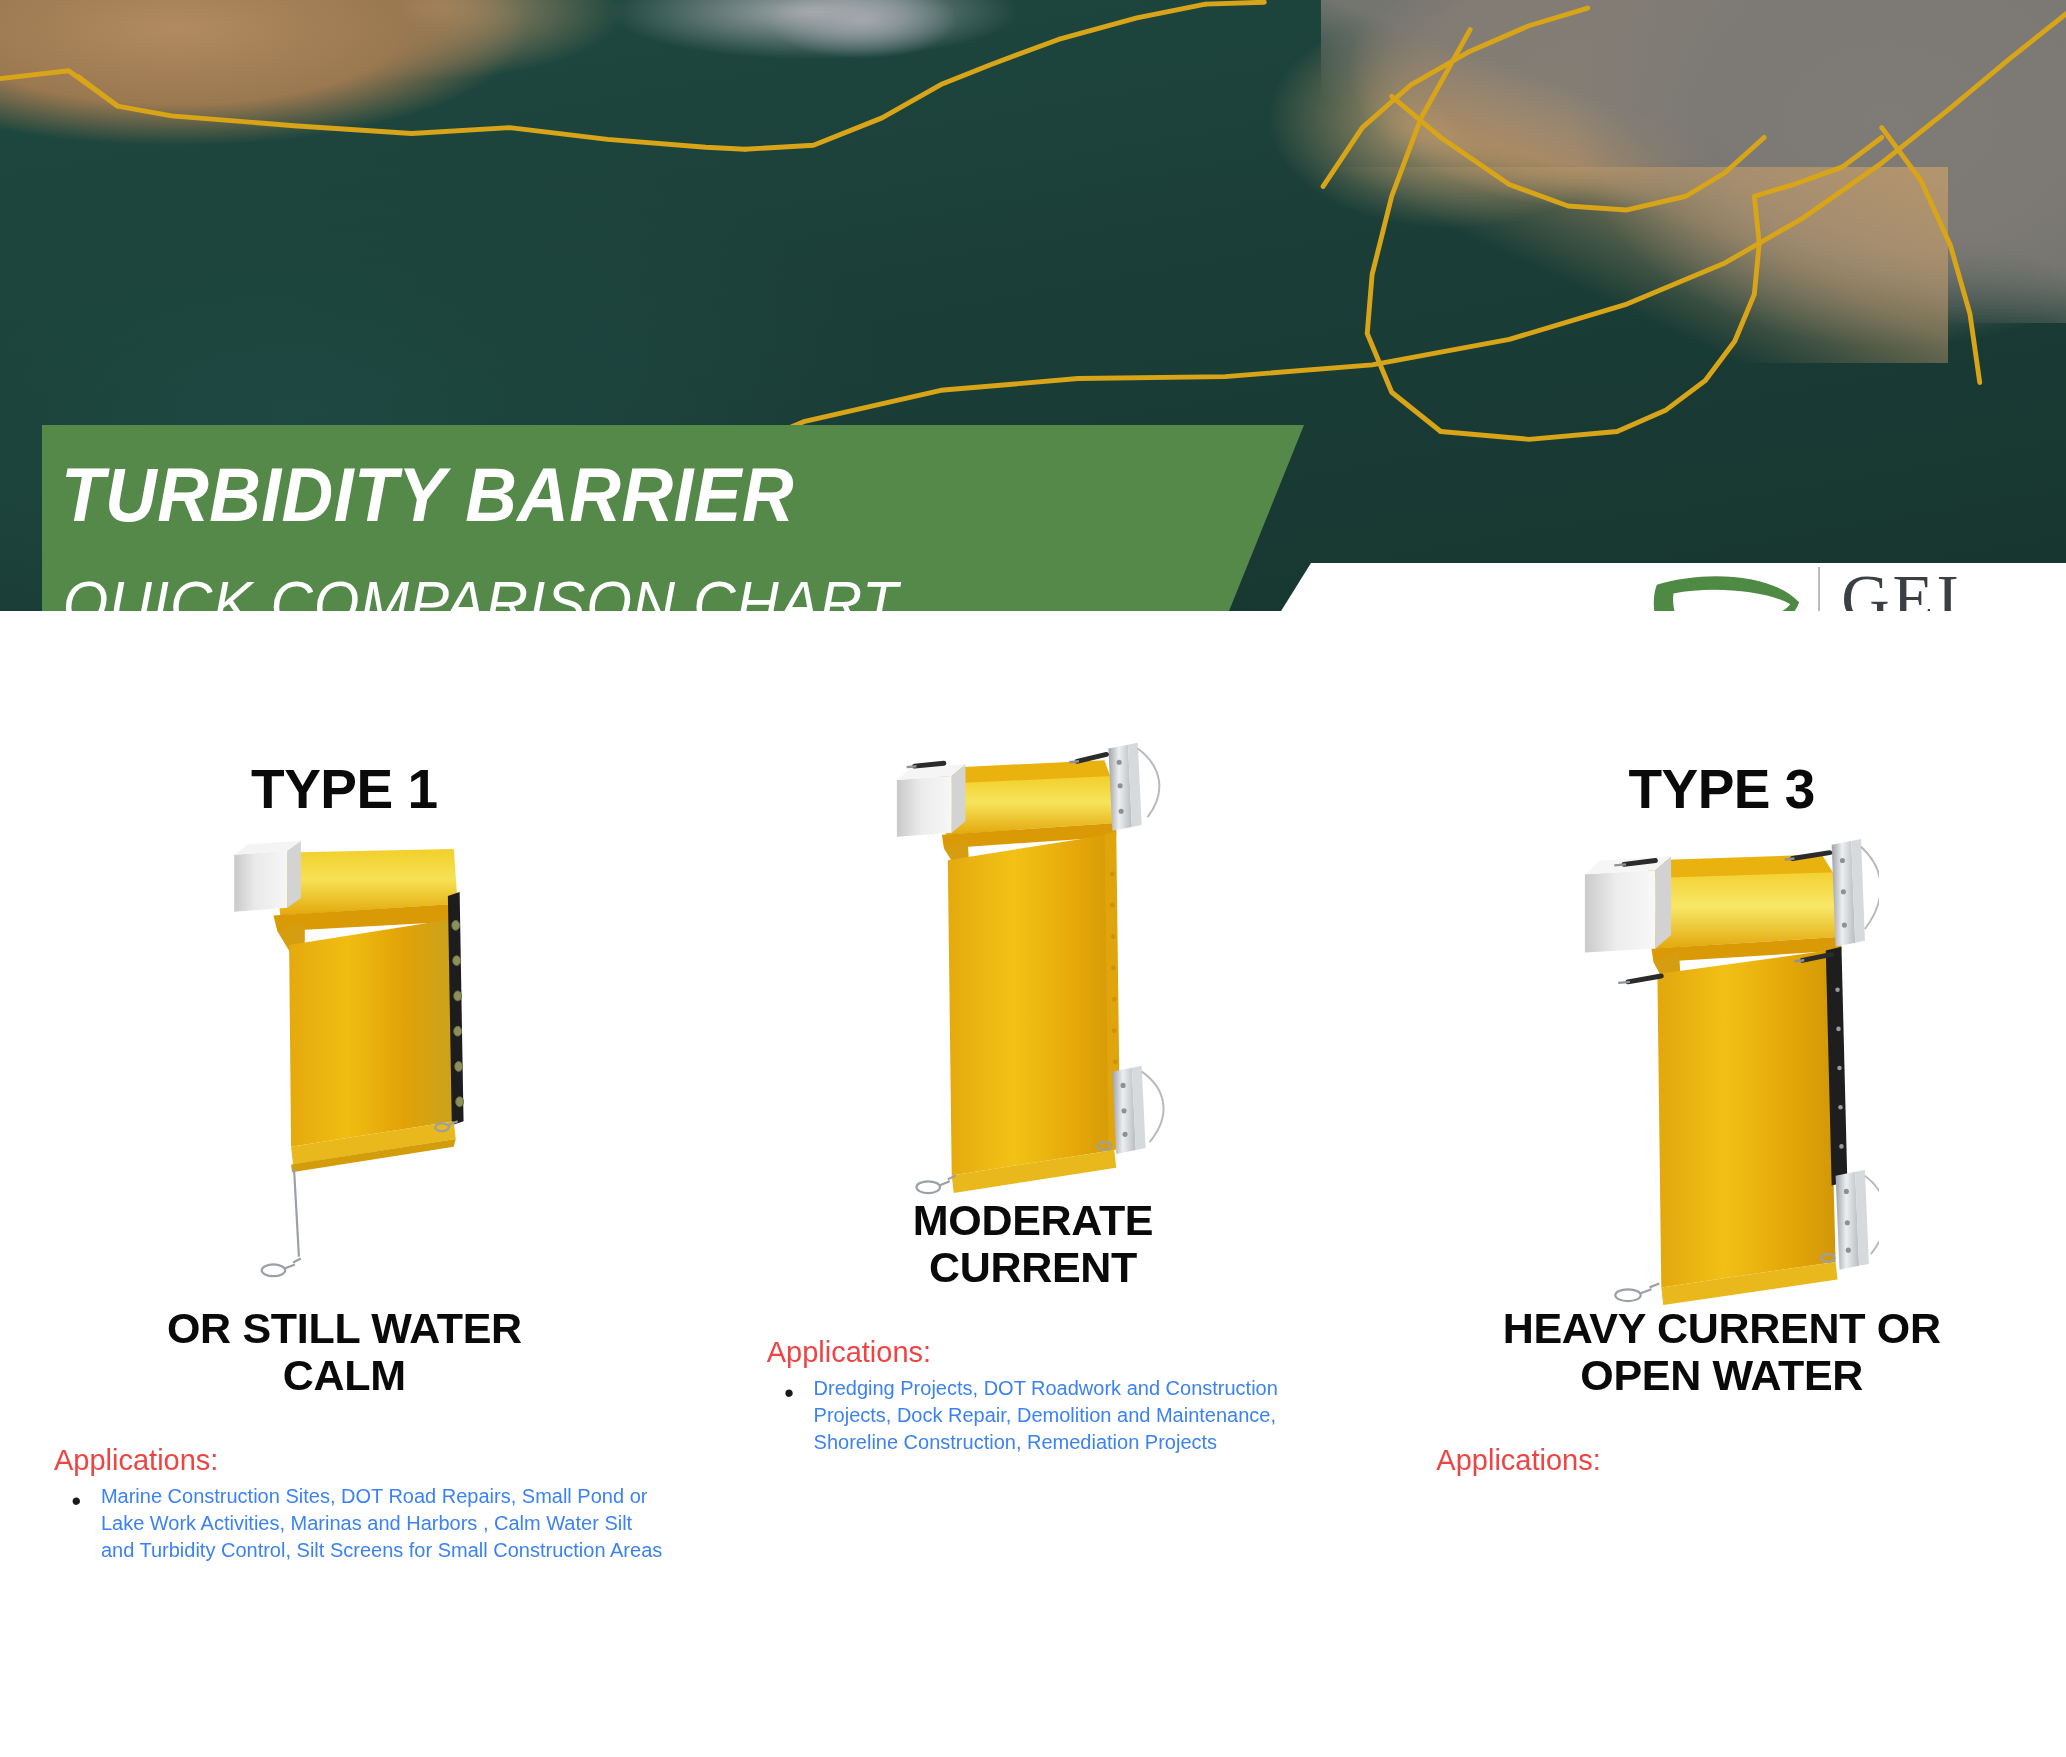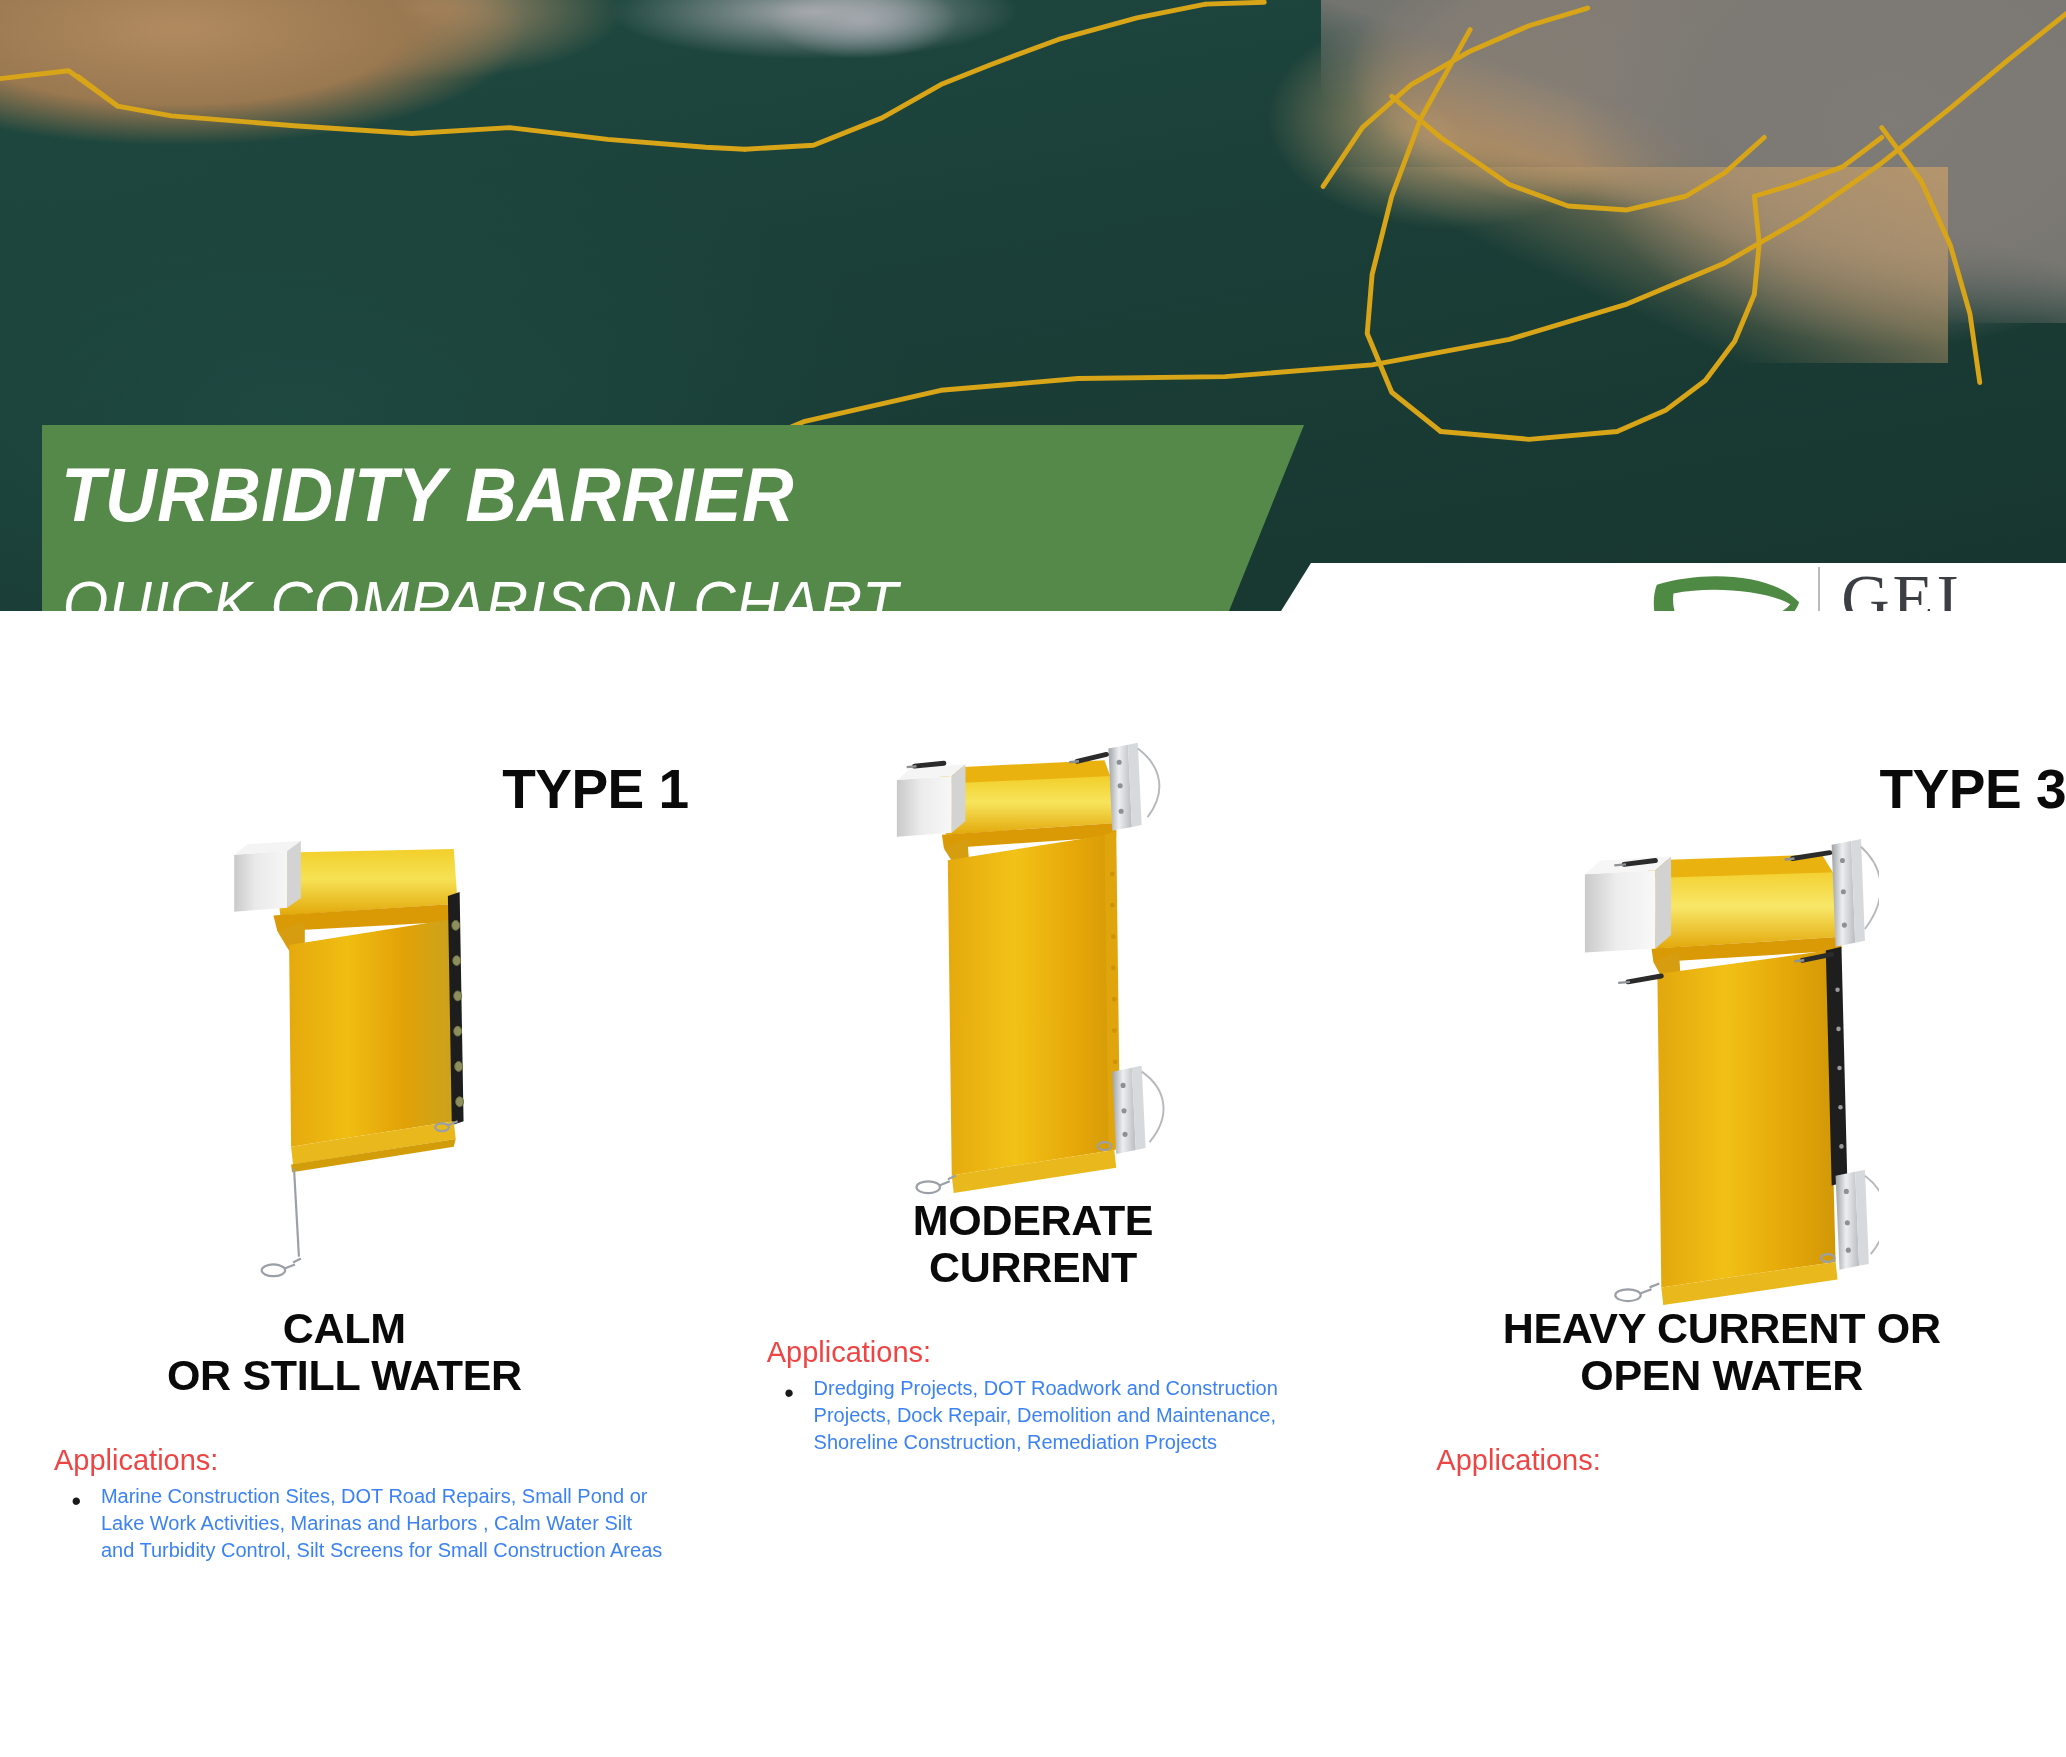--- a/index.html
+++ b/index.html
@@ -161,21 +161,21 @@
     width: 2066px;
     height: 1045px;
     display: flex;
   }
   .col {
     position: relative;
     flex: 1 1 0;
     padding: 0;
   }
   .col-title {
-    text-align: right;
+    text-align: center;
     font-size: 55px;
     font-weight: 700;
     color: #0a0a0a;
     letter-spacing: -0.5px;
     margin-top: 44px;
   }
   .fig {
     height: 461px;
     display: flex;
     align-items: flex-start;
@@ -328,22 +328,22 @@
           <ellipse cx="78" cy="444" rx="12" ry="6"></ellipse>
           <path d="M90,442 L100,438 M98,436 L106,432"></path>
           <path d="M104,430 L99,340"></path>
           <ellipse cx="250" cy="298" rx="7" ry="4"></ellipse>
           <path d="M256,296 L266,292"></path>
         </g>
       </svg>
     </div>
 
     <div class="col-sub">
+      <div>OR STILL WATER</div>
       <div>CALM</div>
-      <div>OR STILL WATER</div>
     </div>
 
     <div class="apps-block">
       <div class="apps-label">Applications:</div>
       <ul class="apps-list">
         <li>Marine Construction Sites, DOT Road Repairs, Small Pond or Lake Work Activities, Marinas and Harbors , Calm Water Silt and Turbidity Control, Silt Screens for Small Construction Areas</li>
       </ul>
     </div>
   </div>
 

